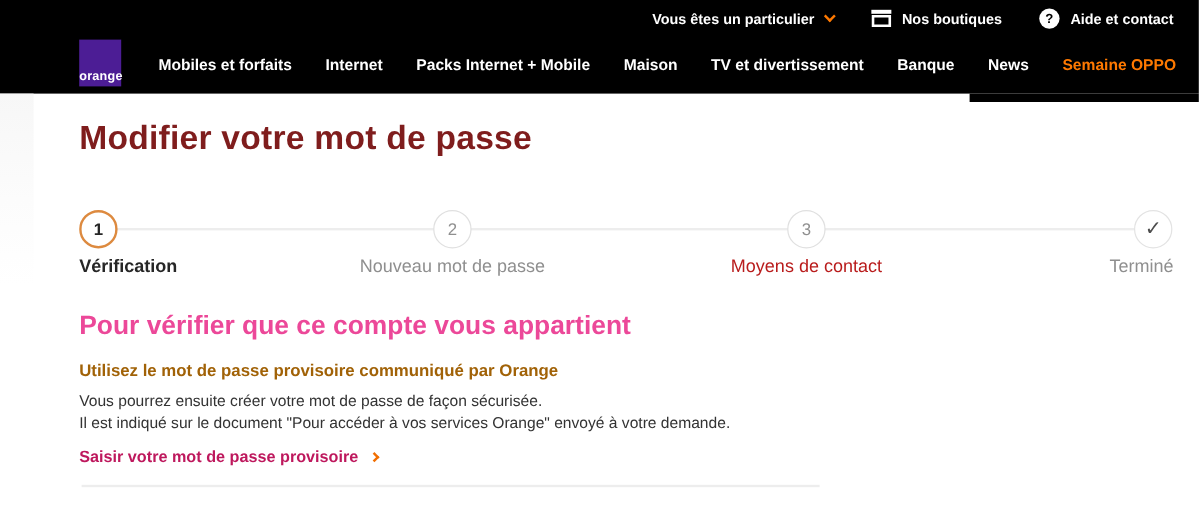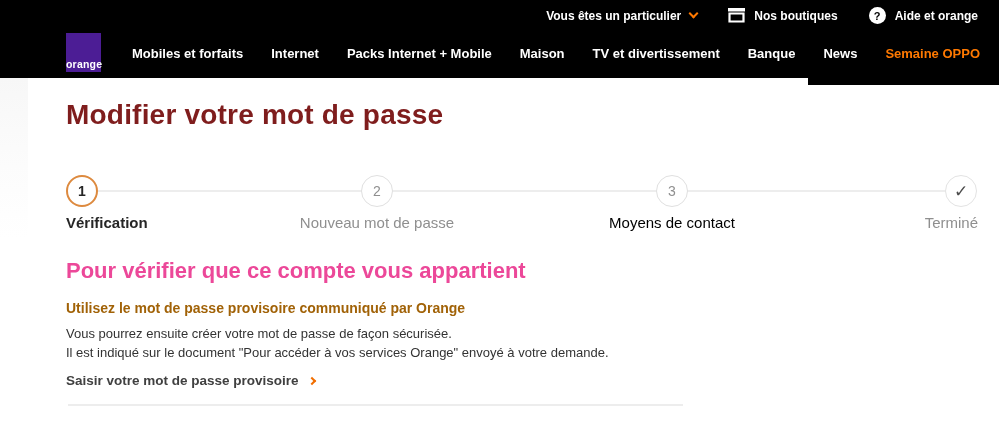--- a/index.html
+++ b/index.html
@@ -42,29 +42,29 @@
   .step-line { position:absolute; top:15px; left:16px; width:880px; height:2px; background:#ededed; }
   .step-circle { position:absolute; top:0; width:32px; height:32px; border-radius:50%; background:#fff;
                  display:flex; align-items:center; justify-content:center; font-size:14px; }
   .step-circle.active { left:0; border:2px solid #dd8a3f; color:#262626; font-weight:bold; }
   .step-circle.s2 { left:295px; border:1px solid #e0e0e0; color:#8f8f8f; }
   .step-circle.s3 { left:590px; border:1px solid #e0e0e0; color:#8f8f8f; }
   .step-circle.done { left:879px; border:1px solid #e3e3e3; color:#4d4d4d; font-weight:900; font-size:17px; }
   .step-label { position:absolute; top:39px; font-size:15px; white-space:nowrap; }
   .step-label.l1 { left:0; font-weight:bold; color:#262626; }
   .step-label.l2 { left:311px; transform:translateX(-50%); color:#8f8f8f; }
-  .step-label.l3 { left:606px; transform:translateX(-50%); color:#000000; }
+  .step-label.l3 { left:606px; transform:translateX(-50%); color:#b91c1c; }
   .step-label.l4 { right:0; color:#8f8f8f; }
 
   
   .section-title { position:absolute; left:66px; top:258px; font-size:22px; font-weight:bold; color:#ec4899; }
   .instruction   { position:absolute; left:66px; top:300px; font-size:14px; font-weight:bold; color:#a16207; }
   .bodytext      { position:absolute; left:66px; top:324px; font-size:13px; color:#333; line-height:19px; }
   .cta { position:absolute; left:66px; top:373px; display:flex; align-items:center; gap:10px; cursor:pointer; }
-  .cta-label { font-size:13.5px; font-weight:bold; color:#404040; }
+  .cta-label { font-size:13.5px; font-weight:bold; color:#be185d; }
   .chev-right { width:6px; height:6px; border-top:2.5px solid #f16e00; border-right:2.5px solid #f16e00; transform:rotate(45deg); margin-top:1px; }
   .divider { position:absolute; left:68px; top:404px; width:615px; height:2px; background:#ededed; }
 </style>
 </head>
 <body>
 
 <div class="stage">
 
   <div class="header"></div>
   <div class="header-ext"></div>
@@ -77,21 +77,21 @@
     </div>
     <div class="topbar-item">
       <svg width="17" height="15" viewBox="0 0 17 15">
         <rect x="0" y="0" width="17" height="3.5" fill="#fff"></rect>
         <path d="M1.5 5.5 h14 v8 h-14 z" fill="none" stroke="#fff" stroke-width="2.2"></path>
       </svg>
       <span>Nos boutiques</span>
     </div>
     <div class="topbar-item">
       <span class="help-badge">?</span>
-      <span>Aide et orange</span>
+      <span>Aide et contact</span>
     </div>
   </div>
 
   <div class="nav-row">
     <div class="logo">
       <span>orange</span>
     </div>
     <div class="nav-links">
       <span class="nav-link">Mobiles et forfaits</span>
       <span class="nav-link">Internet</span>

